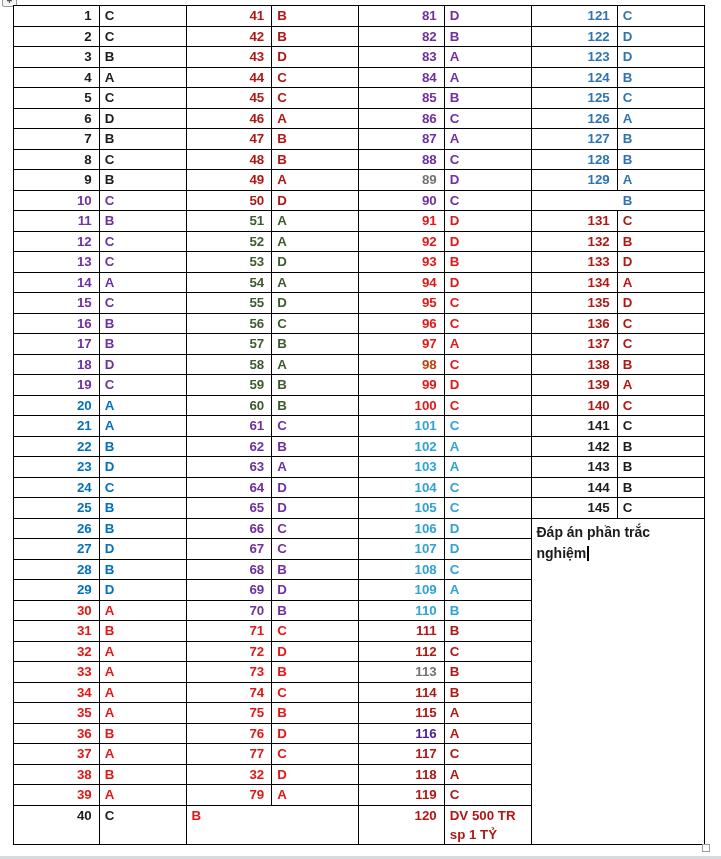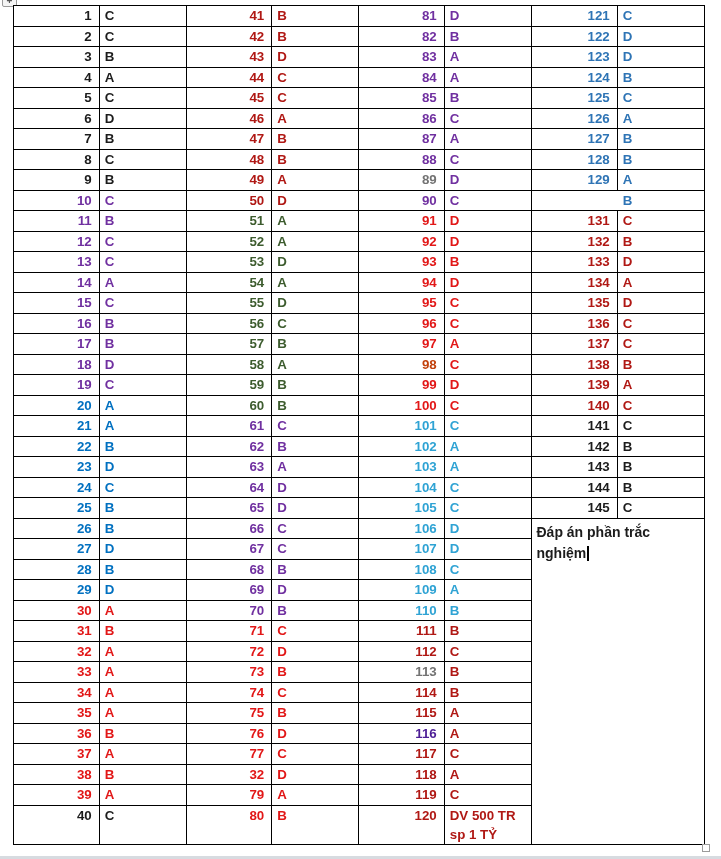--- a/index.html
+++ b/index.html
@@ -365,21 +365,20 @@
         </div>
         <div class="row">
           <div class="cell num" style="color: rgb(226, 23, 23);">32</div>
           <div class="cell ans" style="color: rgb(226, 23, 23);">D</div>
         </div>
         <div class="row">
           <div class="cell num" style="color: rgb(226, 23, 23);">79</div>
           <div class="cell ans" style="color: rgb(226, 23, 23);">A</div>
         </div>
         <div class="row tall">
-          <div class="cell num" style="color: rgb(226, 23, 23);">80</div>
           <div class="cell ans" style="color: rgb(226, 23, 23);">B</div>
         </div>
       </div>
       <div class="group">
         <div class="row">
           <div class="cell num" style="color: rgb(112, 48, 160);">81</div>
           <div class="cell ans" style="color: rgb(112, 48, 160);">D</div>
         </div>
         <div class="row">
           <div class="cell num" style="color: rgb(112, 48, 160);">82</div>

